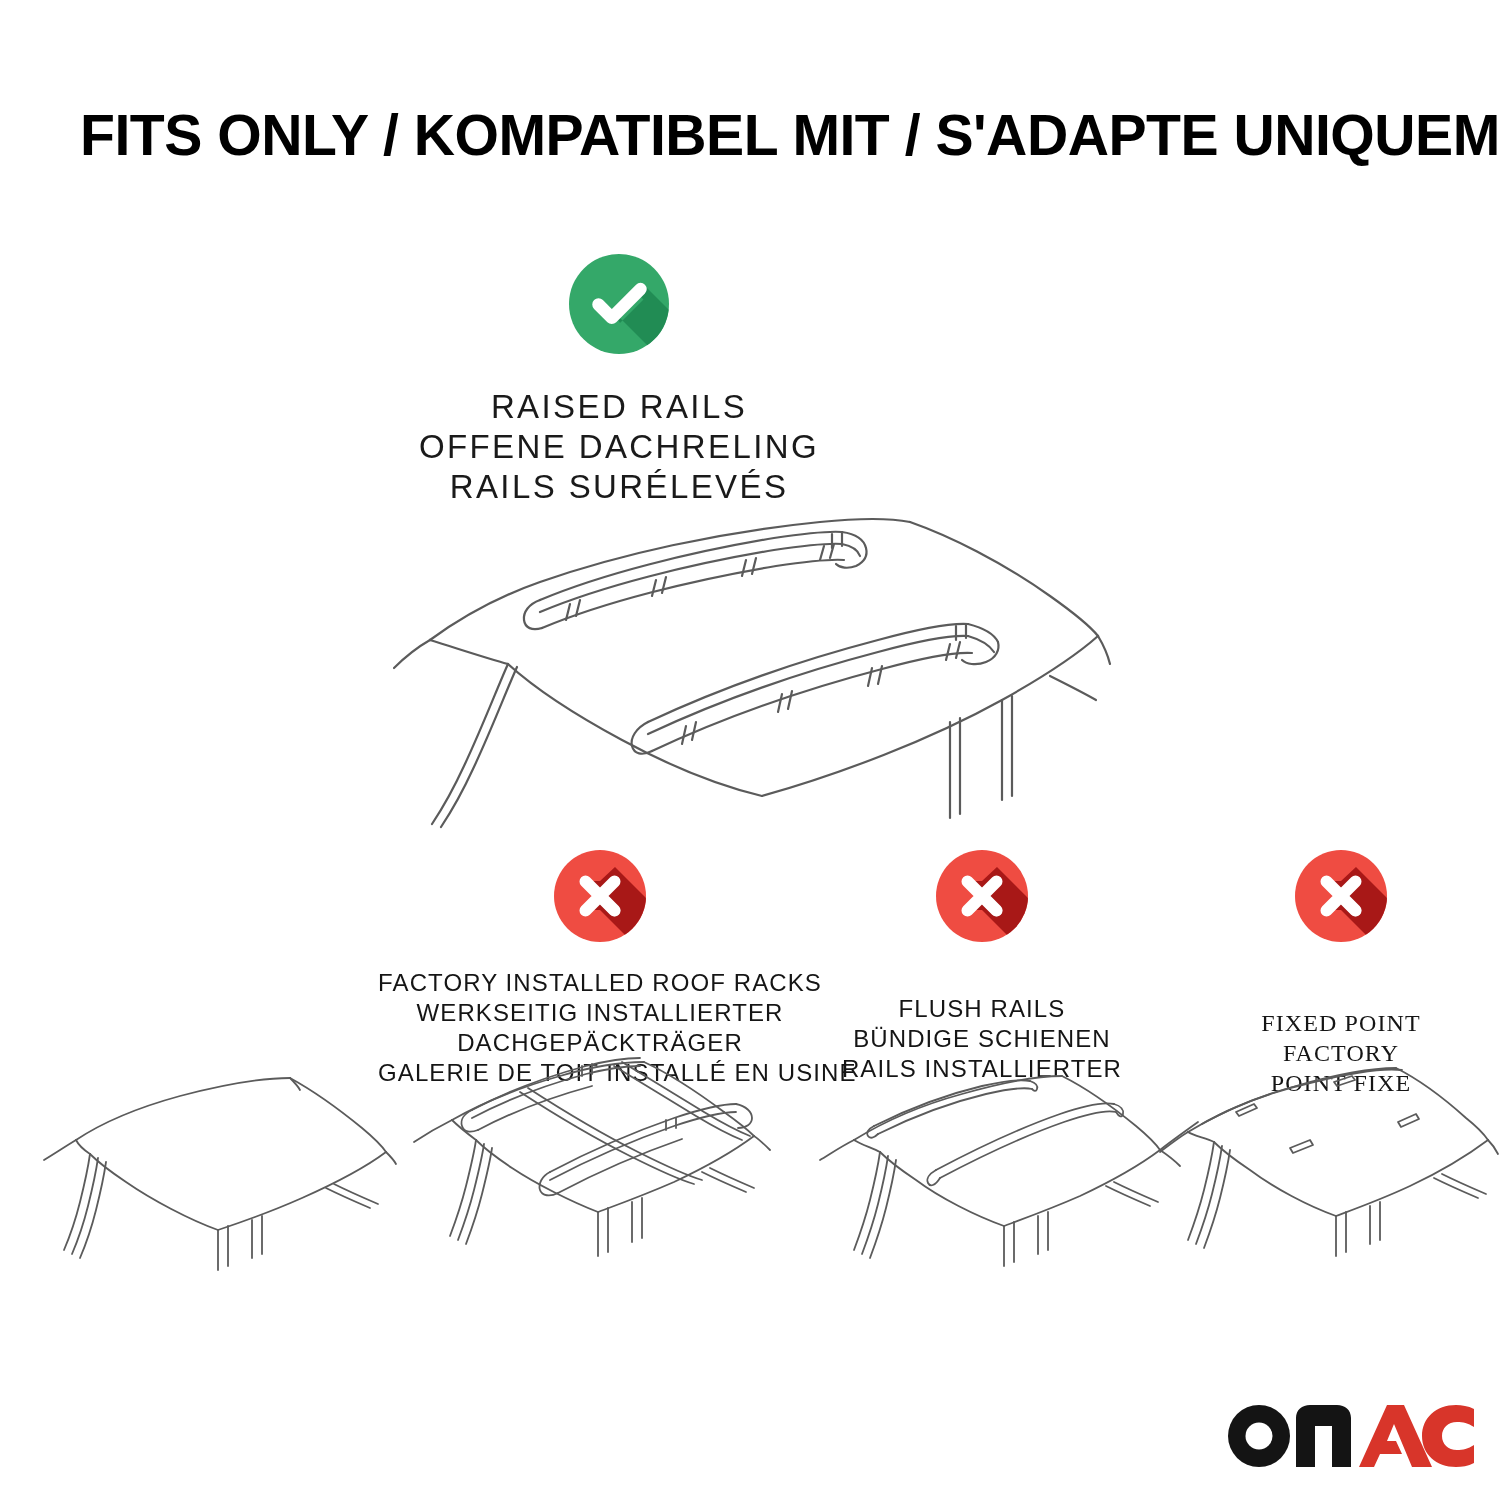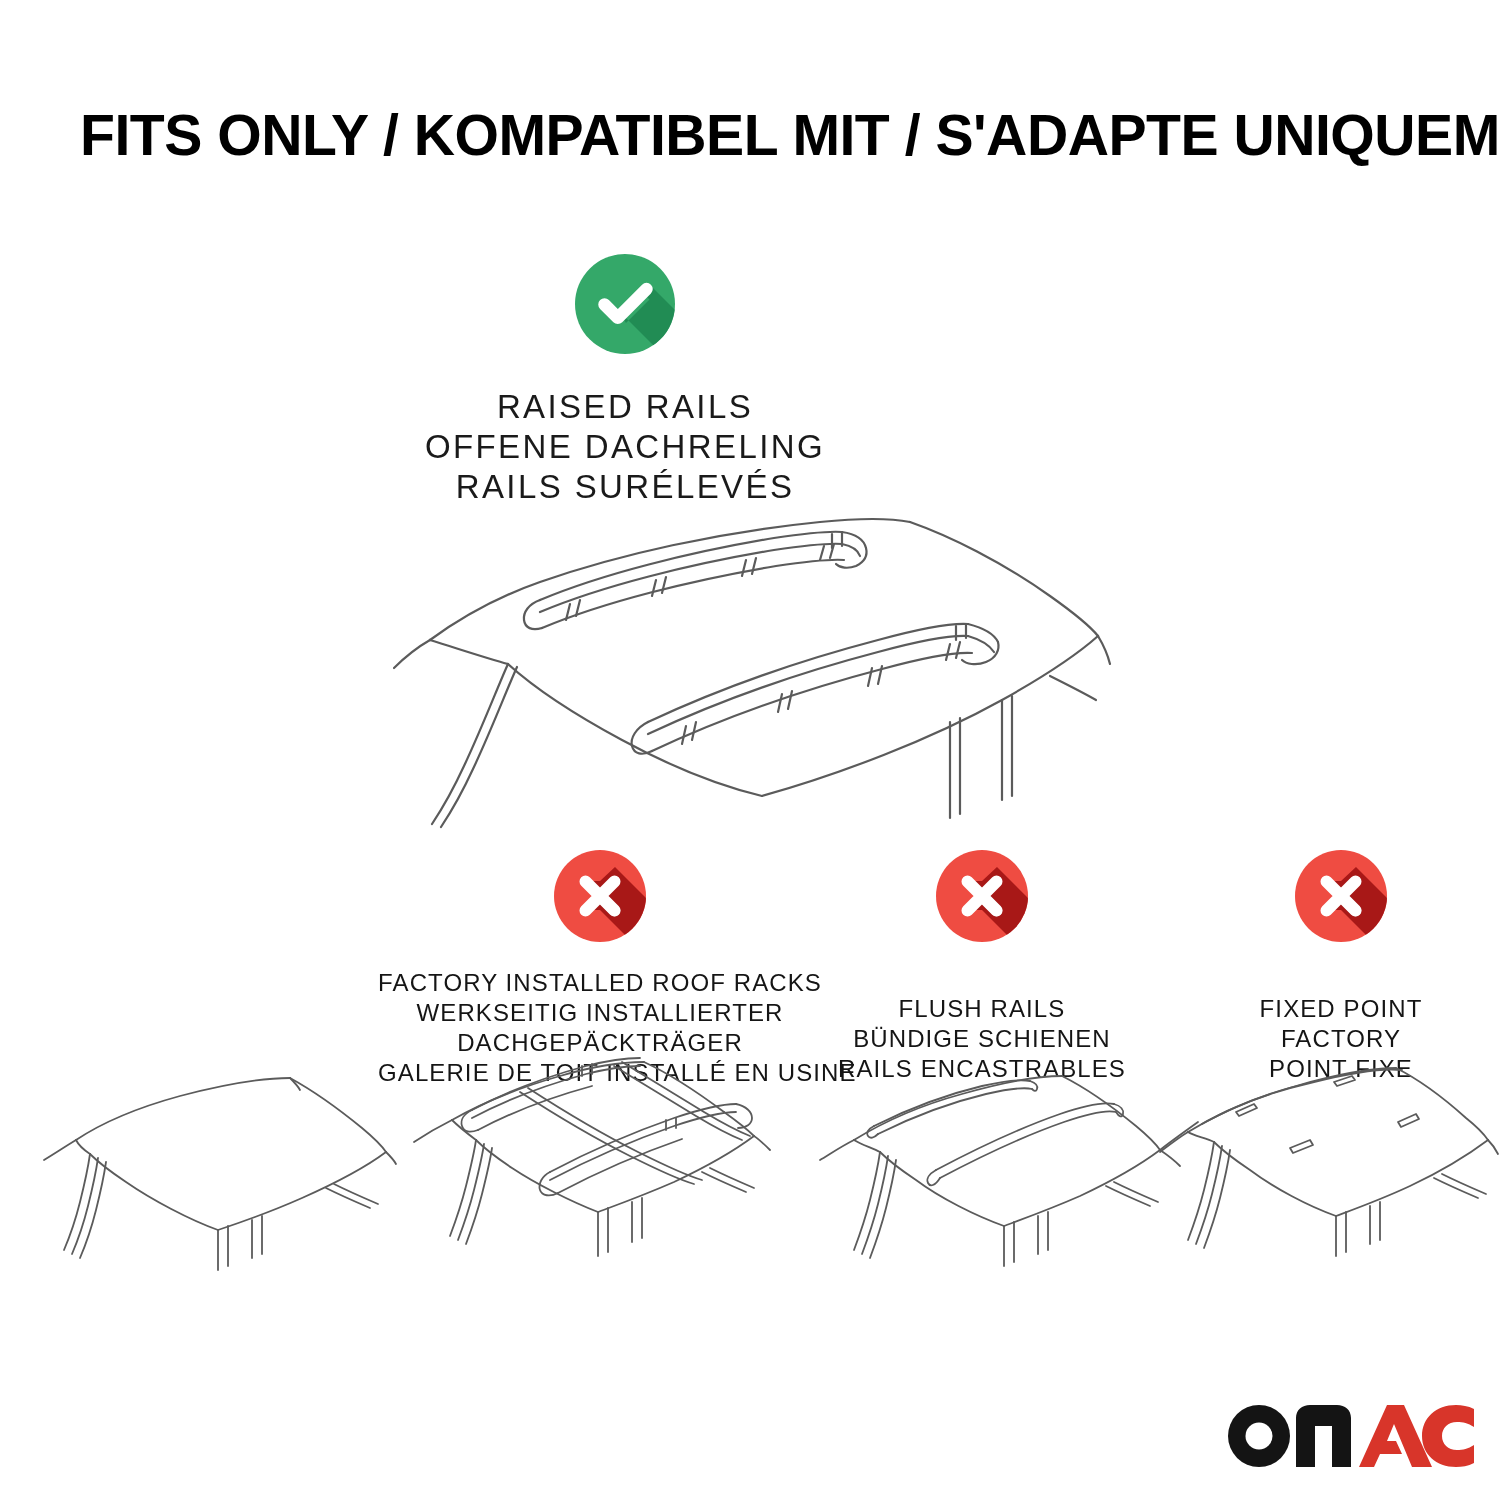--- a/index.html
+++ b/index.html
@@ -31,21 +31,21 @@
     letter-spacing: -0.5px;
     color: #000000;
     white-space: nowrap;
     transform: scaleX(0.985);
     transform-origin: left center;
   }
 
   
   .hero {
     position: absolute;
-    left: 9px;
+    left: 3px;
     top: 252px;
     width: 1232px;
     text-align: center;
   }
   .icon-wrap {
     display: inline-block;
     position: relative;
     width: 104px;
     height: 104px;
   }
@@ -248,21 +248,21 @@
         </g>
         <g clip-path="url(#cc3)">
           <path d="M48 48 L62.5 62.5" stroke="#c9c9c9" stroke-width="12" stroke-linecap="round" opacity="0.75"></path>
         </g>
         <path d="M33.5 33.5 L62.5 62.5 M62.5 33.5 L33.5 62.5" stroke="#ffffff" stroke-width="12" stroke-linecap="round"></path>
       </svg>
     </div>
     <div class="col-caption" style="margin-top:46px;">
       <div>FLUSH RAILS</div>
       <div>BÜNDIGE SCHIENEN</div>
-      <div>RAILS ENCASTRABLES</div>
+      <div>RAILS INSTALLIERTER</div>
     </div>
   </div>
 
   <div class="col" style="left:1208px; width:266px;">
     <div class="icon-wrap">
       <svg width="96" height="96" viewBox="0 0 96 96" aria-hidden="true">
         <defs>
             <clipPath id="cc4">
               <circle cx="48" cy="48" r="46"></circle>
             </clipPath>
@@ -270,21 +270,21 @@
         <circle cx="48" cy="48" r="46" fill="#ef4c42"></circle>
         <g clip-path="url(#cc4)">
           <path d="M33 33 L48 48 L34 62 L48 62 L96 110 L96 52 L63 19 L48 33 Z" fill="#a31515" opacity="0.95"></path>
         </g>
         <g clip-path="url(#cc4)">
           <path d="M48 48 L62.5 62.5" stroke="#c9c9c9" stroke-width="12" stroke-linecap="round" opacity="0.75"></path>
         </g>
         <path d="M33.5 33.5 L62.5 62.5 M62.5 33.5 L33.5 62.5" stroke="#ffffff" stroke-width="12" stroke-linecap="round"></path>
       </svg>
     </div>
-    <div class="col-caption" style="margin-top:46px;">
+    <div class="col-caption" style="margin-top:60px;font-family:Liberation Serif, serif;">
       <div>FIXED POINT</div>
       <div>FACTORY</div>
       <div>POINT FIXE</div>
     </div>
   </div>
 </div>
 
 <div class="col-art" style="left:40px; width:360px;">
   <svg width="360" height="220" viewBox="0 0 360 220" aria-hidden="true">
     <g fill="none" stroke="#5b5b5b" stroke-width="1.8" stroke-linecap="round" stroke-linejoin="round">

